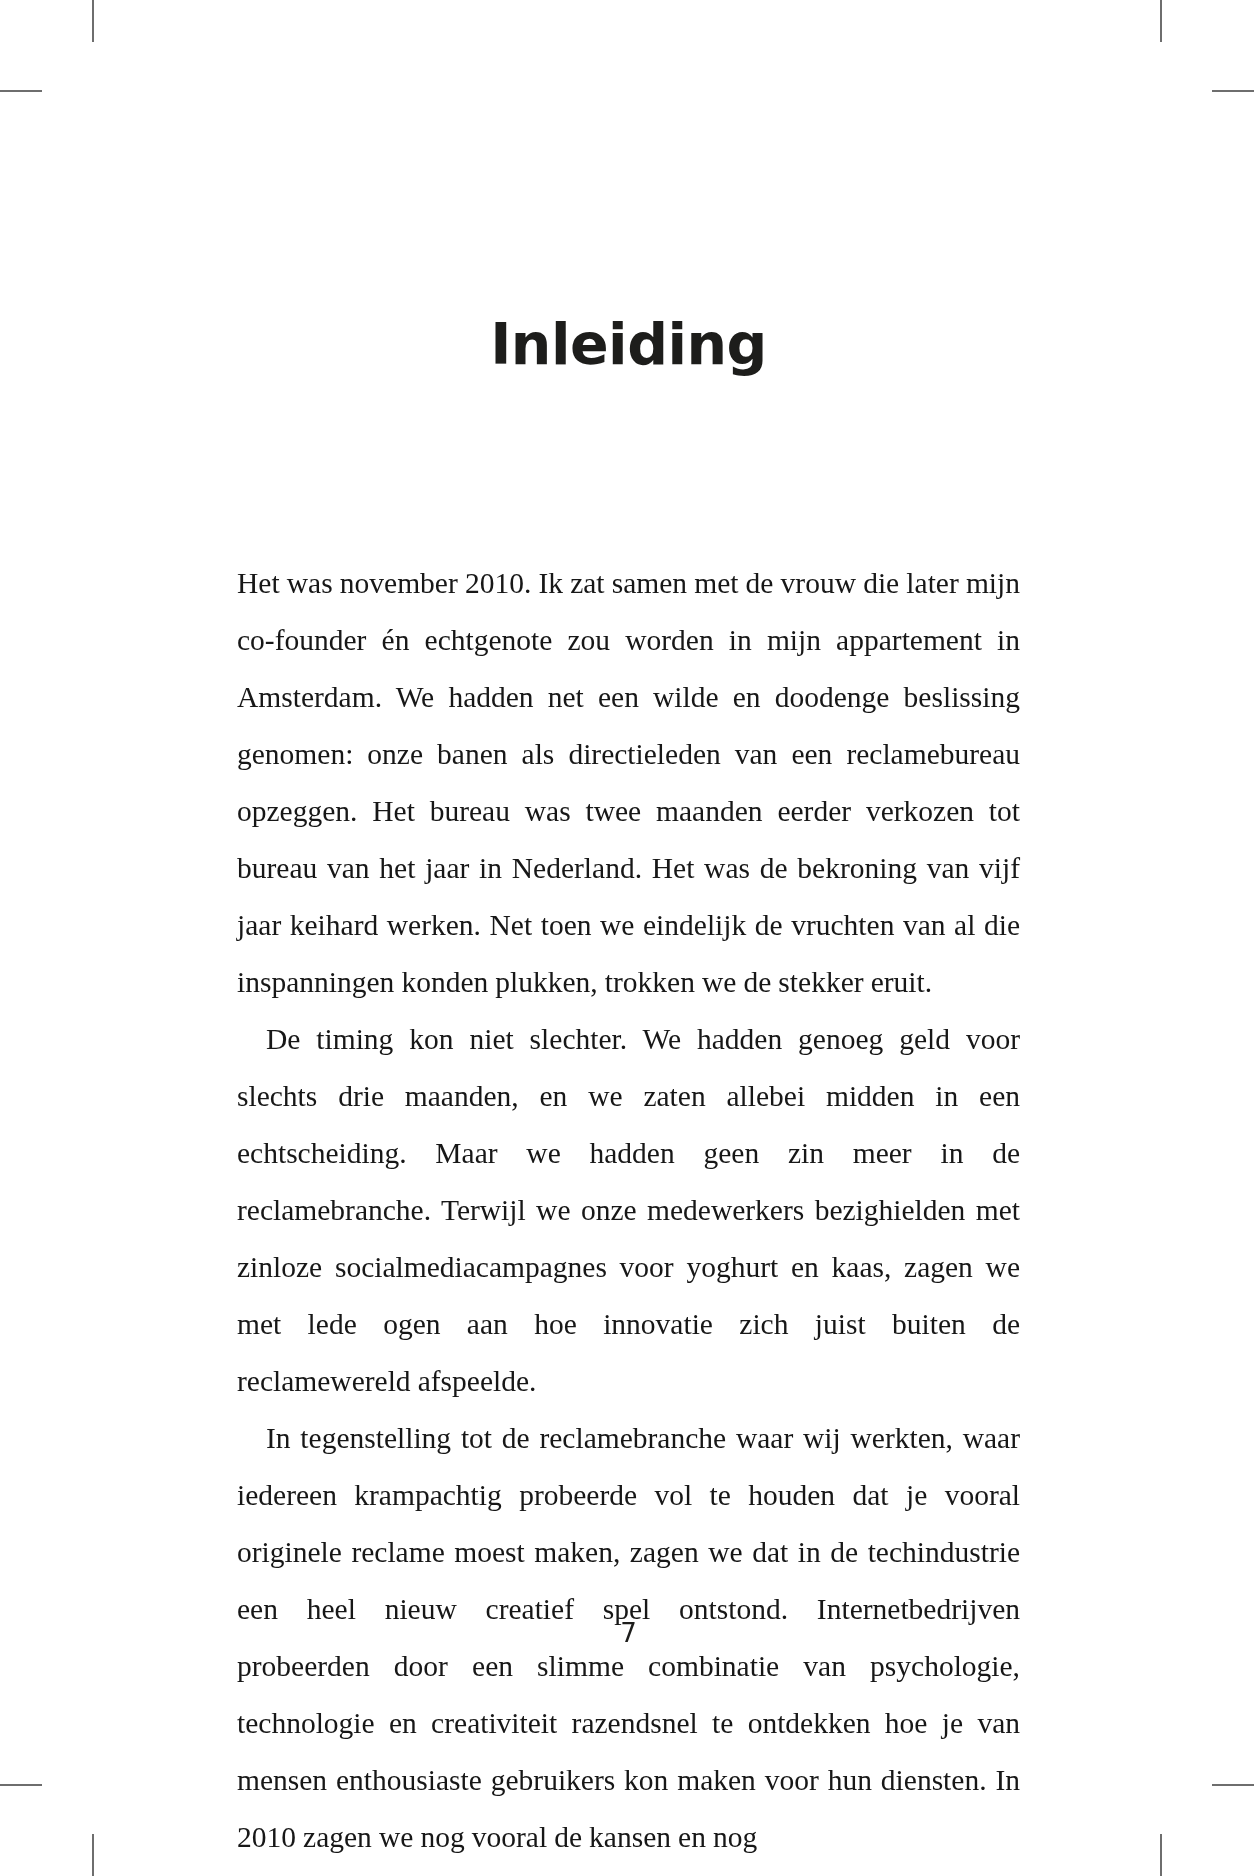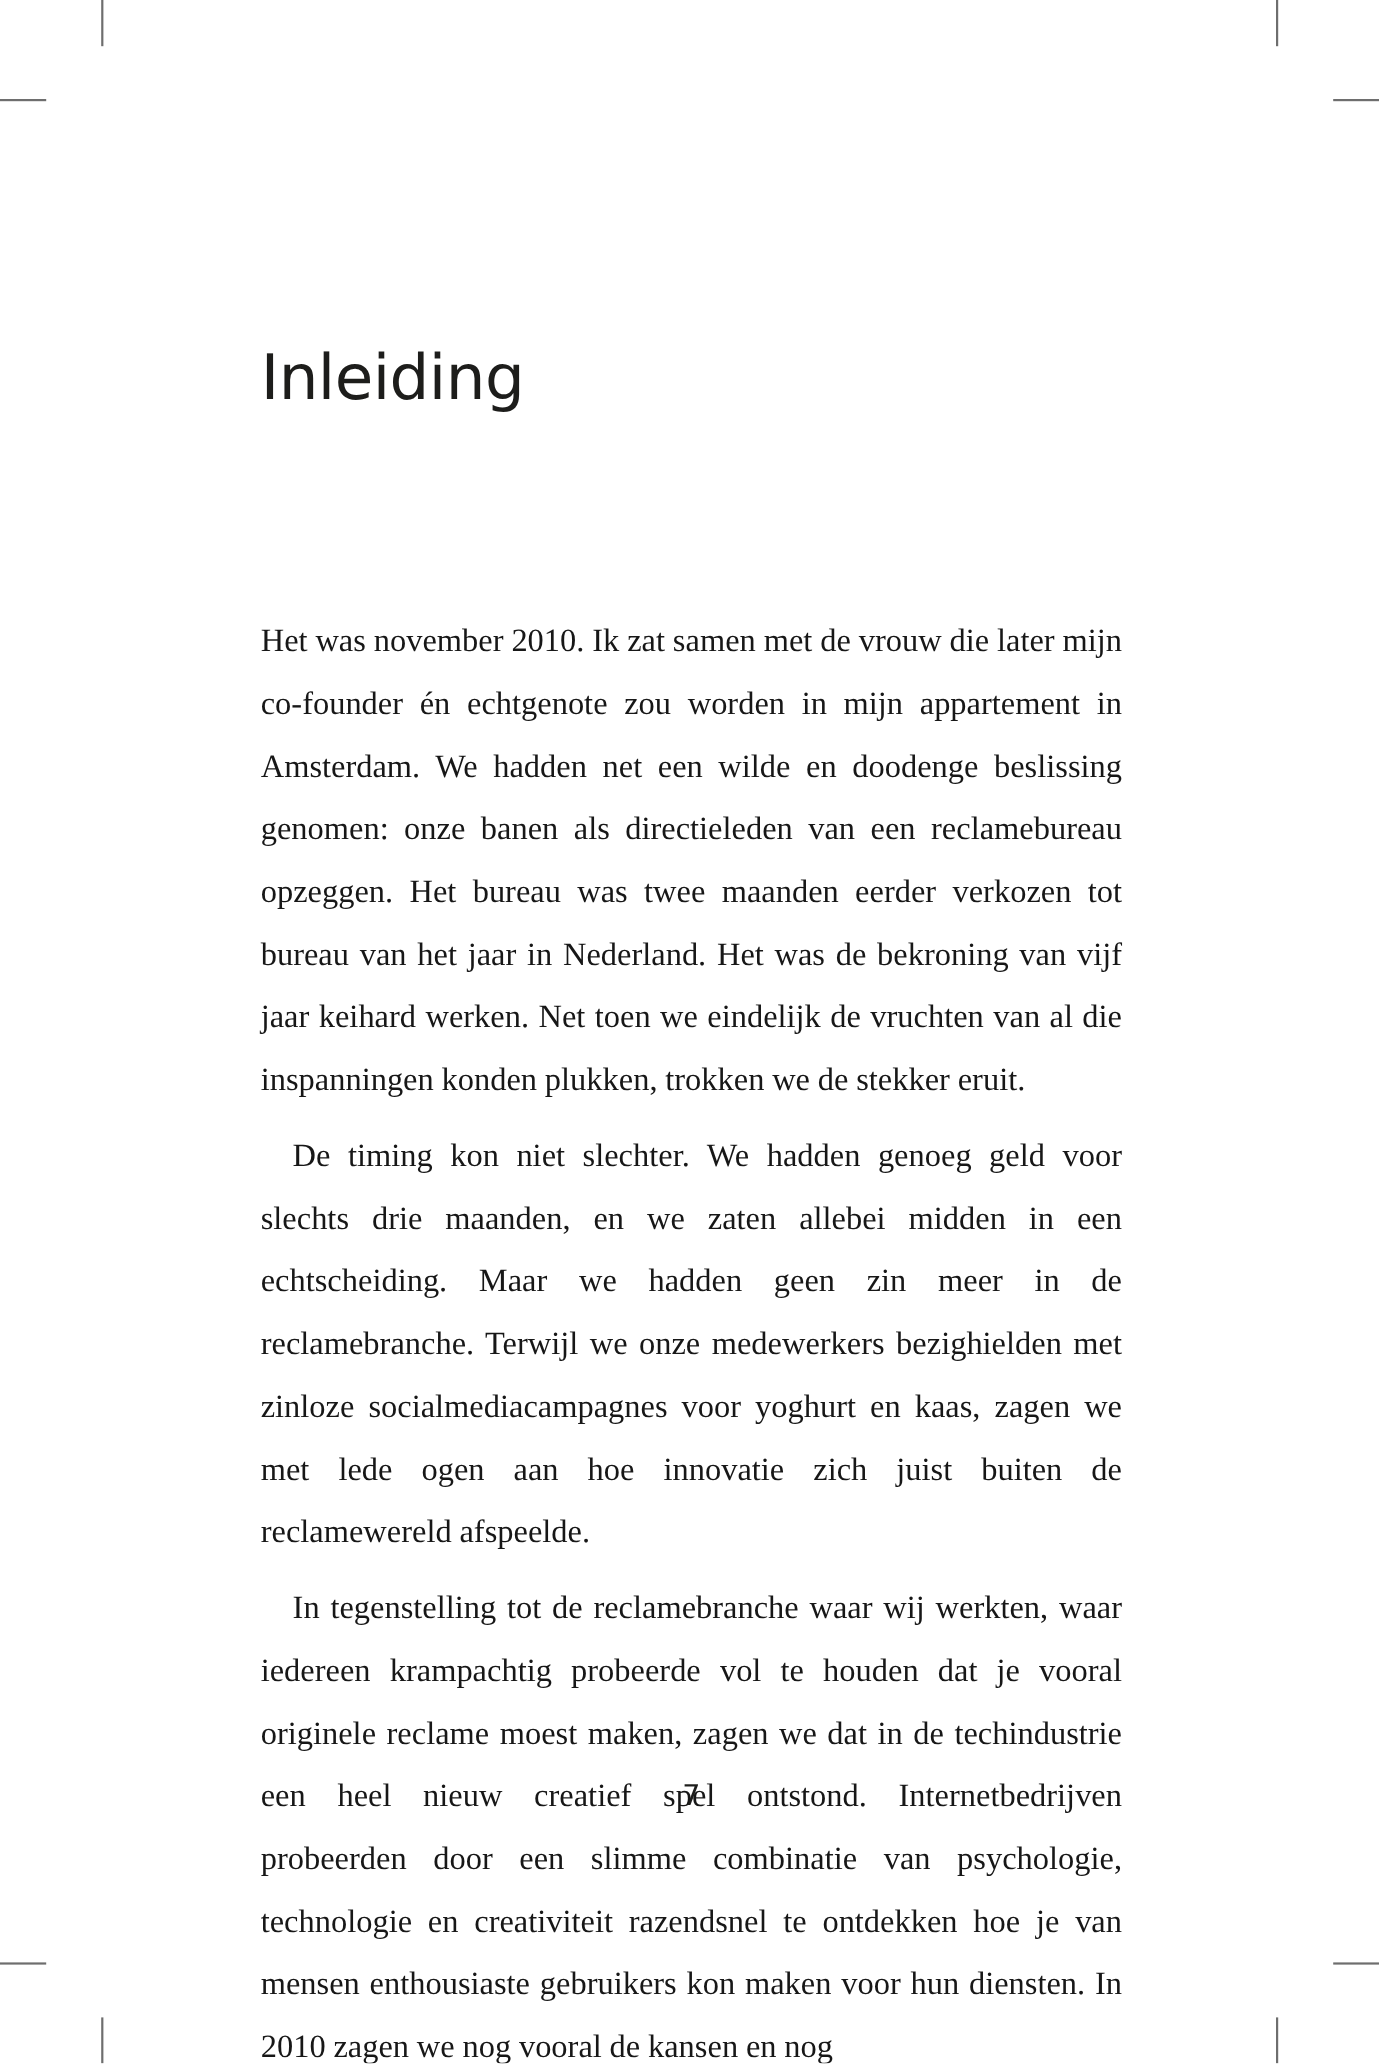--- a/index.html
+++ b/index.html
@@ -42,23 +42,23 @@
     top: 0;
     width: 783px;
     height: 1876px;
   }
 
   .chapter-title {
     position: absolute;
     top: 277px;
     left: 0;
     width: 783px;
-    text-align: left;
+    text-align: center;
     font-family: "DejaVu Sans", sans-serif;
-    font-weight: normal;
+    font-weight: bold;
     font-size: 57px;
     line-height: 1.05;
     letter-spacing: -0.5px;
     color: #1d1d1b;
   }
 
   .body-copy {
     position: absolute;
     top: 555px;
     left: 0;
@@ -73,21 +73,20 @@
     color: #171717;
     text-align: justify;
     text-justify: inter-word;
     hyphens: manual;
     -webkit-hyphens: manual;
     word-spacing: -0.3px;
   }
 
   .body-copy p.indent {
     text-indent: 29px;
-    margin-top: 12px;
   }
 
   .page-number {
     position: absolute;
     top: 1618px;
     left: 0;
     width: 783px;
     text-align: center;
     font-family: "DejaVu Sans", sans-serif;
     font-size: 26px;

